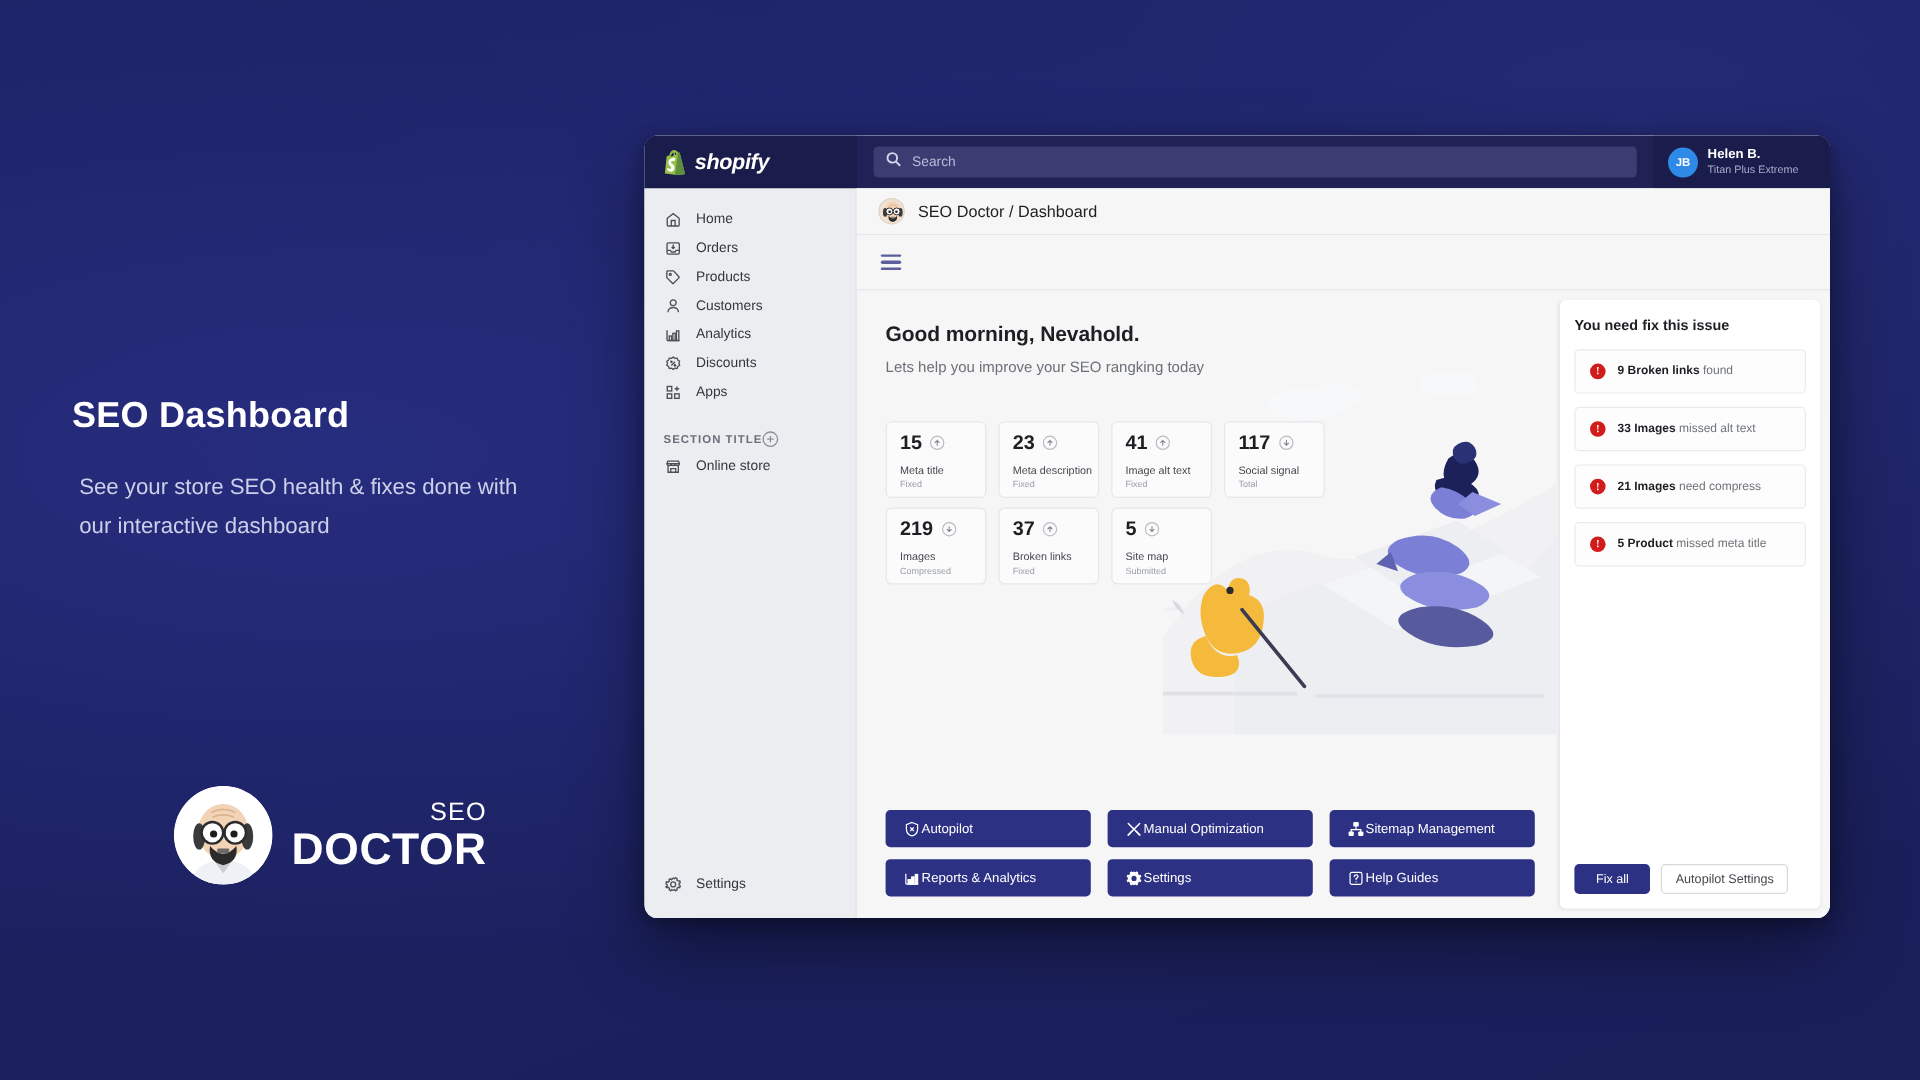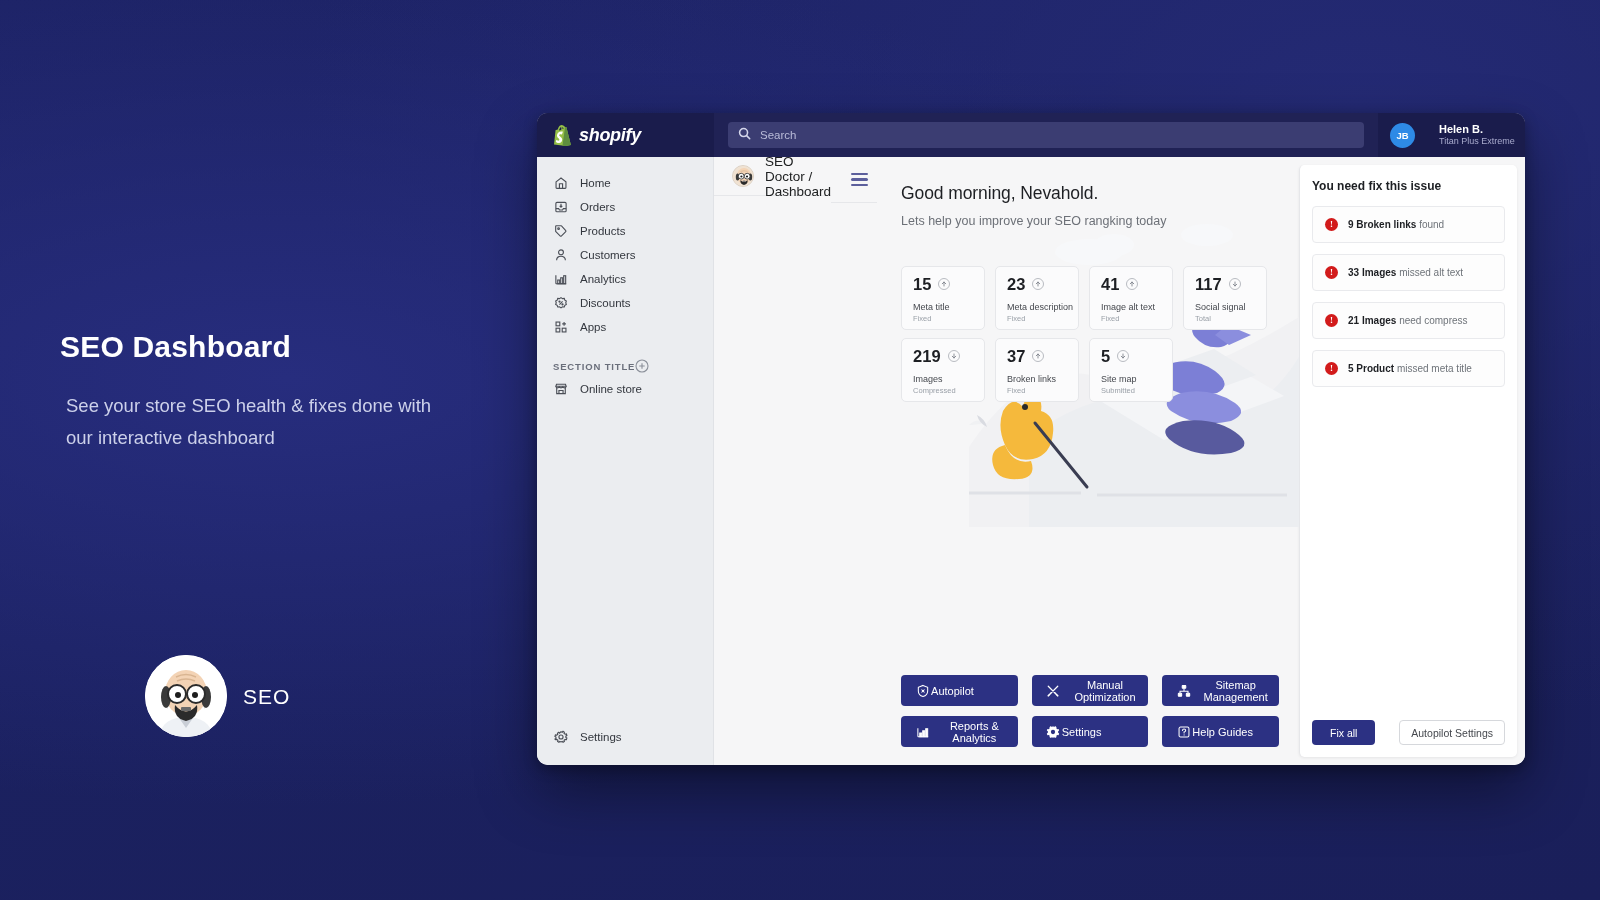--- a/index.html
+++ b/index.html
@@ -97,21 +97,21 @@
     margin: 0 14px;
     background: #3b3d72;
     border-radius: 4px;
     display: flex; align-items: center; gap: 9px;
     padding: 0 10px;
   }
   .search-ph { color: #b9bbd8; font-size: 11.5px; }
   .userbox {
     width: 147px; flex: 0 0 147px; height: 100%;
     background: #1a1c4c;
-    display: flex; align-items: center; gap: 24px;
+    display: flex; align-items: center; gap: 8px;
     padding-left: 12px;
   }
   .avatar {
     width: 25px; height: 25px; border-radius: 50%;
     background: #2e8ae6;
     color: #ffffff; font-size: 9.5px; font-weight: bold;
     display: flex; align-items: center; justify-content: center;
     flex: 0 0 25px;
   }
   .user-name { color: #ffffff; font-size: 11px; font-weight: bold; line-height: 1.25; }
@@ -141,21 +141,21 @@
     padding: 0 16px 0 16px; height: 22px;
   }
   .section-title {
     color: #6a6f7b; font-size: 9.5px; font-weight: bold; letter-spacing: .85px;
   }
   .plus-btn { width: 14px; height: 14px; cursor: pointer; }
   .sidebar-spacer { flex: 1 1 auto; }
   .settings-row { margin-bottom: 16px; }
 
   
-  .main { flex: 1 1 auto; display: flex; flex-direction: row; min-width: 0; background: #f6f6f7; }
+  .main { flex: 1 1 auto; display: flex; flex-direction: column; min-width: 0; background: #f6f6f7; }
 
   .breadcrumb {
     height: 39px; flex: 0 0 39px;
     background: #f6f6f7;
     display: flex; align-items: center; gap: 11px;
     padding-left: 18px;
     border-bottom: 1px solid #e6e7ea;
   }
   .bc-avatar {
     width: 22px; height: 22px; border-radius: 50%;
@@ -187,21 +187,21 @@
   .content-left {
     flex: 1 1 auto; position: relative;
     padding: 26px 0 0 24px;
     min-width: 0;
   }
 
   
   .illus { position: absolute; right: 0; top: 40px; width: 330px; height: 330px; pointer-events: none; }
 
   .greet-title {
-    font-size: 17.5px; font-weight: normal; color: #1d1f23;
+    font-size: 17.5px; font-weight: bold; color: #1d1f23;
     letter-spacing: -.1px;
     position: relative; z-index: 2;
   }
   .greet-sub {
     font-size: 12.5px; color: #6c7077; margin-top: 10px;
     position: relative; z-index: 2;
   }
 
   .stats {
     margin-top: 38px;
@@ -275,21 +275,21 @@
   .alert-dot {
     width: 13px; height: 13px; border-radius: 50%;
     background: #d21b1b; flex: 0 0 13px;
     display: flex; align-items: center; justify-content: center;
     color: #ffffff; font-size: 9px; font-weight: bold; line-height: 1;
     font-family: "Liberation Serif", serif;
   }
   .issue-text { font-size: 10px; color: #6e7379; }
   .issue-text b { color: #1d1f23; font-weight: bold; }
   .issues-spacer { flex: 1 1 auto; }
-  .issues-foot { display: flex; gap: 9px; justify-content: space-between; }
+  .issues-foot { display: flex; gap: 9px; }
   .btn-fix {
     background: #2c3183; color: #ffffff;
     border: none; border-radius: 4px;
     height: 25px; padding: 0 18px;
     font-size: 10.5px; cursor: pointer;
     font-family: inherit;
   }
   .btn-auto {
     background: #ffffff; color: #45484e;
     border: 1px solid #d6d8dc; border-radius: 4px;
@@ -331,20 +331,21 @@
       <path d="M41 39h2" stroke="#2b2b2b" stroke-width="2"></path>
       <circle cx="33" cy="40" r="3" fill="#1d1d1d"></circle>
       <circle cx="50" cy="40" r="3" fill="#1d1d1d"></circle>
 
       <path d="M30 50q11 13 22 0 2 13-11 16-13-3-11-16z" fill="#2b2b2b"></path>
       <rect x="36" y="52" width="10" height="4" rx="1" fill="#6b6b6b"></rect>
     </svg>
   </div>
   <div class="logo-text">
     <div class="logo-seo">SEO</div>
+    <div class="logo-doctor">DOCTOR</div>
   </div>
 </div>
 
 <div class="window">
 
   <div class="topbar">
     <div class="brand">
       <div class="shopify-bag">
         <svg viewBox="0 0 19 21" width="19" height="21">
           <path d="M13.4 2.2c-.1-.1-.3-.1-.4-.1l-1 .2c-.3-1-.9-1.9-2-1.9h-.2C9.5.1 9.1 0 8.7 0 6.3 0 5.1 3 4.8 4.6l-1.7.5c-.5.2-.6.2-.6.7L1 19.6 12.9 21l5-1.1-4.5-17.7zM8 4.9l-2 .6C6.3 4.2 7 2.6 8.1 2.1c.2.5.3 1.2.3 1.9 0 .3-.2.6-.4.9zm1.2-3c.8.1 1.2 1 1.4 1.9l-1.2.3c0-.2.1-.5.1-.8 0-.5-.1-1-.3-1.4z" fill="#95bf47"></path>

